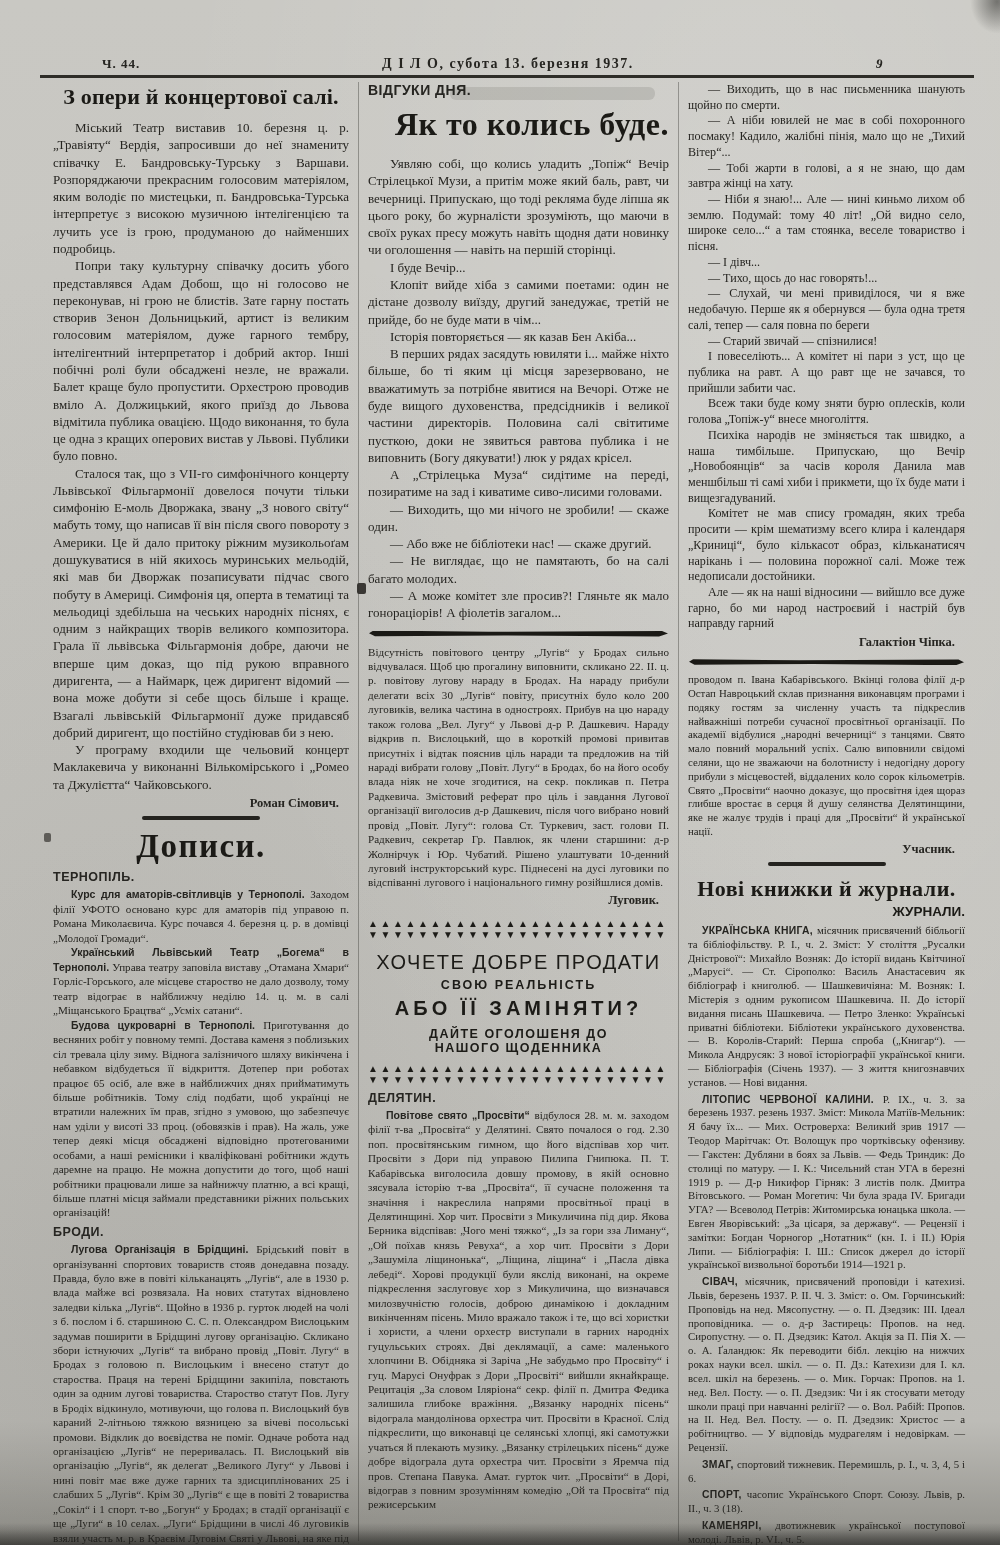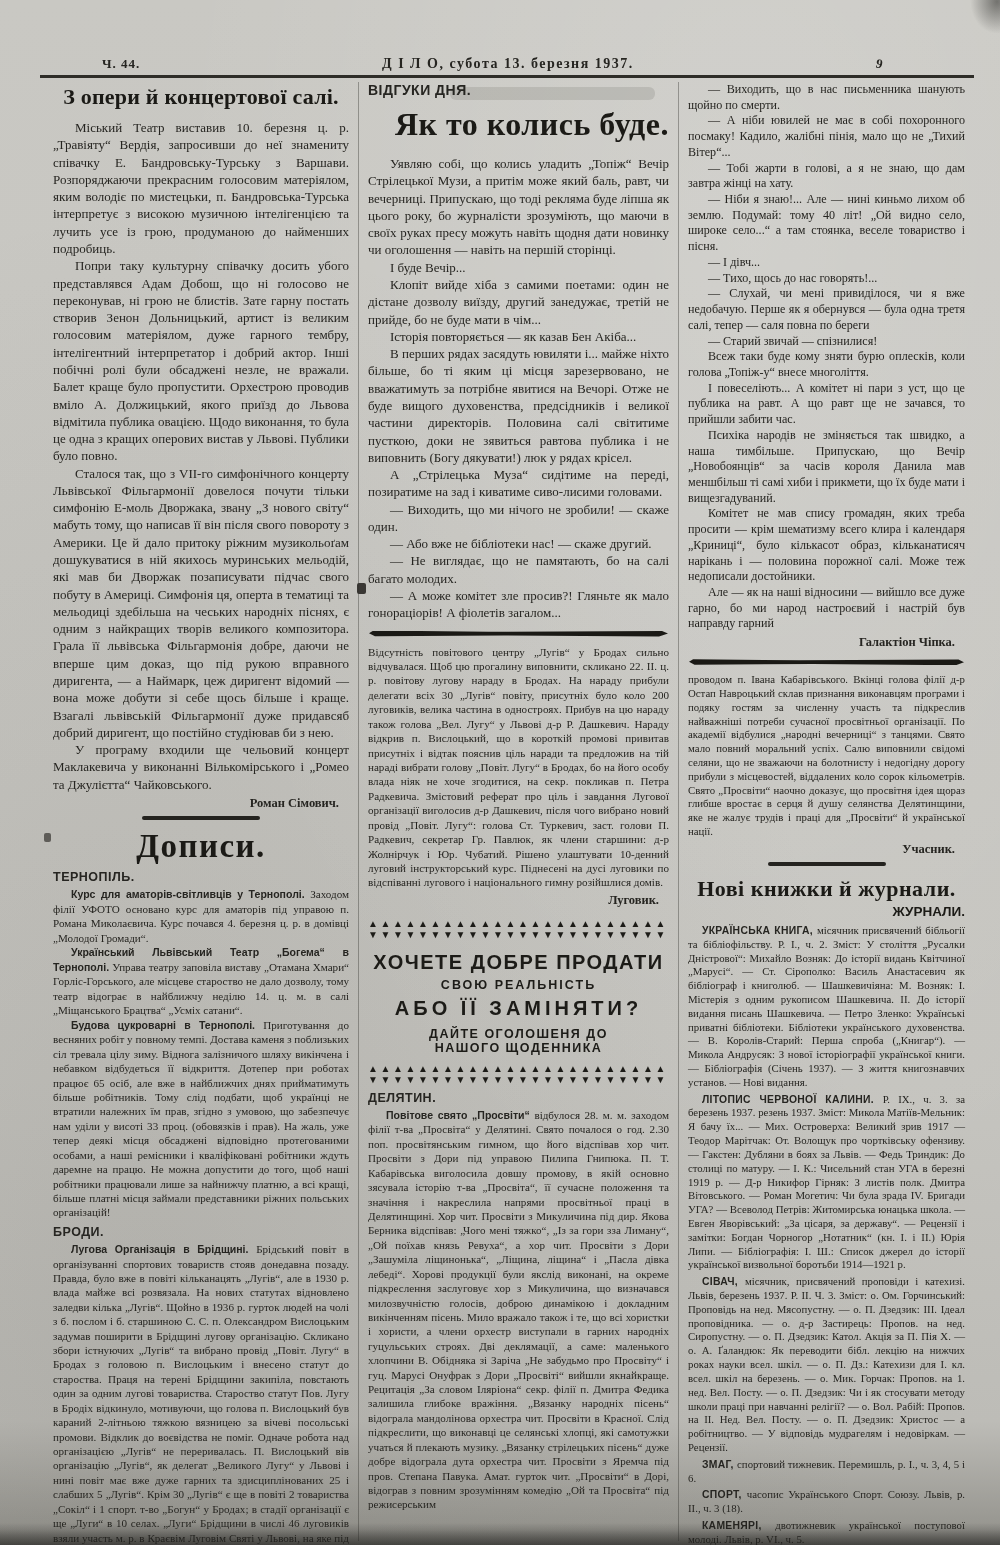--- a/index.html
+++ b/index.html
@@ -40,21 +40,21 @@
   .journals-sub { font-family:"Liberation Sans","DejaVu Sans",sans-serif; font-size:13.5px; text-align:right; font-weight:bold; margin:2px 0 5px; }
   .subhead { text-align:left; font-weight:bold; font-size:12.5px; padding-right:16px; margin:5px 0 3px;
              font-family:"Liberation Sans","DejaVu Sans",sans-serif; letter-spacing:.5px; }
   .sig { text-align:right; font-weight:bold; font-size:12.5px; padding-right:10px; margin:3px 0 2px; }
   .sig-rule { width:118px; height:4px; background:#24231f; margin:5px auto 3px; border-radius:2px; }
   .thick-bar { height:6px; background:#1a1915; margin:9px 1px 8px;
                clip-path:polygon(0 45%,1.5% 0,40% 20%,98% 5%,100% 50%,97% 100%,45% 80%,2% 95%); }
   
   .ad { margin:11px 0 6px; text-align:center; color:#1c1b17; }
   .tri-row { font-size:10px; letter-spacing:2.6px; line-height:1; white-space:nowrap; overflow:hidden; margin:1px 0; }
-  .ad-l1 { font-family:"Liberation Sans","DejaVu Sans",sans-serif; font-weight:bold; font-size:20px; letter-spacing:1.5px; margin-top:11px; }
+  .ad-l1 { font-family:"Liberation Sans","DejaVu Sans",sans-serif; font-weight:normal; font-size:20px; letter-spacing:1.5px; margin-top:11px; }
   .ad-l2 { font-family:"Liberation Sans","DejaVu Sans",sans-serif; font-weight:bold; font-size:12.5px; letter-spacing:2px; margin-top:4px; }
   .ad-l3 { font-family:"Liberation Sans","DejaVu Sans",sans-serif; font-weight:bold; font-size:20px; letter-spacing:4px; margin-top:5px; }
   .ad-l4 { font-family:"Liberation Sans","DejaVu Sans",sans-serif; font-weight:bold; font-size:12.5px; letter-spacing:1.5px; margin-top:7px; }
   .ad-l5 { font-family:"Liberation Sans","DejaVu Sans",sans-serif; font-weight:bold; font-size:12.5px; letter-spacing:1.5px; margin-bottom:9px; }
   
   .entry { margin-bottom:3px; }
   .entry p { text-indent:14px; }
   .jname { font-weight:bold; font-family:"Liberation Sans","DejaVu Sans",sans-serif; font-size:96%; letter-spacing:.3px; }
   
   .artifact { position:absolute; pointer-events:none; }
@@ -150,22 +150,22 @@
     <section class="col col-right">
       <div class="body">
         <p>— Виходить, що в нас письменника шанують щойно по смерти.</p>
         <p>— А ніби ювилей не має в собі похоронного посмаку! Кадило, жалібні пінія, мало що не „Тихий Вітер“...</p>
         <p>— Тобі жарти в голові, а я не знаю, що дам завтра жінці на хату.</p>
         <p>— Ніби я знаю!... Але — нині киньмо лихом об землю. Подумай: тому 40 літ! „Ой видно село, широке село...“ а там стоянка, веселе товариство і пісня.</p>
         <p>— І дівч...</p>
         <p>— Тихо, щось до нас говорять!...</p>
         <p>— Слухай, чи мені привиділося, чи я вже недобачую. Перше як я обернувся — була одна третя салі, тепер — саля повна по береги</p>
         <p>— Старий звичай — спізнилися!</p>
+        <p>І повеселіють... А комітет ні пари з уст, що це публика на равт. А що равт ще не зачався, то прийшли забити час.</p>
         <p>Всеж таки буде кому зняти бурю оплесків, коли голова „Топіж-у“ внесе многоліття.</p>
-        <p>І повеселіють... А комітет ні пари з уст, що це публика на равт. А що равт ще не зачався, то прийшли забити час.</p>
         <p>Психіка народів не зміняється так швидко, а наша тимбільше. Припускаю, що Вечір „Новобоянців“ за часів короля Данила мав меншбільш ті самі хиби і прикмети, що їх буде мати і вищезгадуваний.</p>
         <p>Комітет не мав спису громадян, яких треба просити — крім шематизму всего клира і календаря „Криниці“, було кількасот образ, кільканатисяч нарікань і — половина порожної салі. Може теж недописали достойники.</p>
         <p>Але — як на наші відносини — вийшло все дуже гарно, бо ми народ настроєвий і настрій був направду гарний</p>
       </div>
       <div class="sig">Галактіон Чіпка.</div>
       <div class="thick-bar"></div>
       <div class="petit">
         <p class="noindent">проводом п. Івана Кабарівського. Вкінці голова філії д-р Остап Навроцький склав признання виконавцям програми і подяку гостям за численну участь та підкреслив найважніші потреби сучасної просвітньої організації. По академії відбулися „народні вечерниці“ з танцями. Свято мало повний моральний успіх. Салю виповнили свідомі селяни, що не зважаючи на болотнисту і недогідну дорогу прибули з місцевостей, віддалених коло сорок кільометрів. Свято „Просвіти“ наочно доказує, що просвітня ідея щораз глибше вростає в серця й душу селянства Делятинщини, яке не жалує трудів і праці для „Просвіти“ й української нації.</p>
       </div>
       <div class="sig">Учасник.</div>

